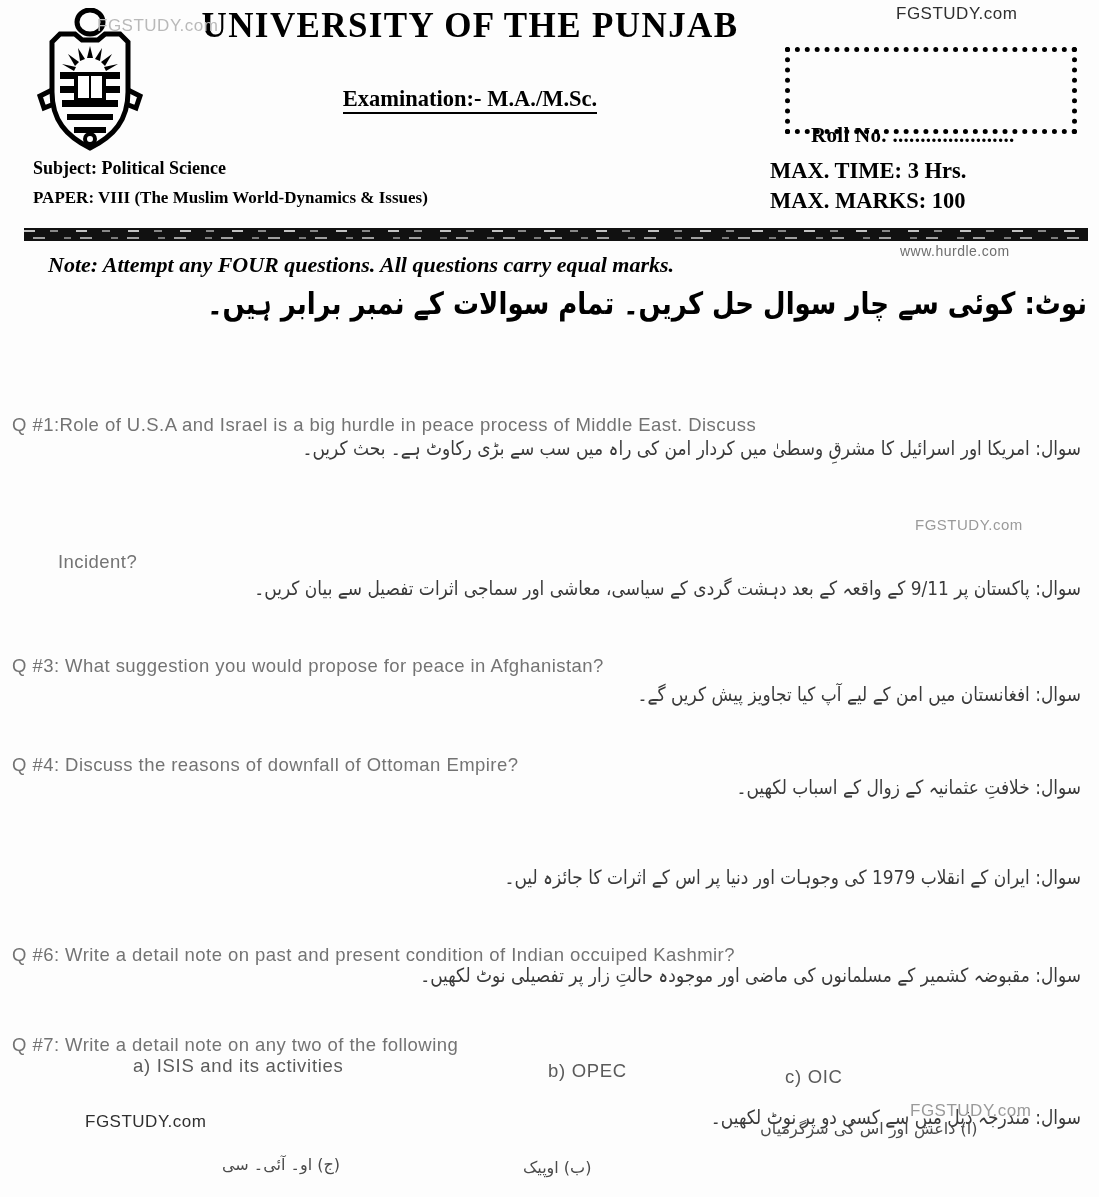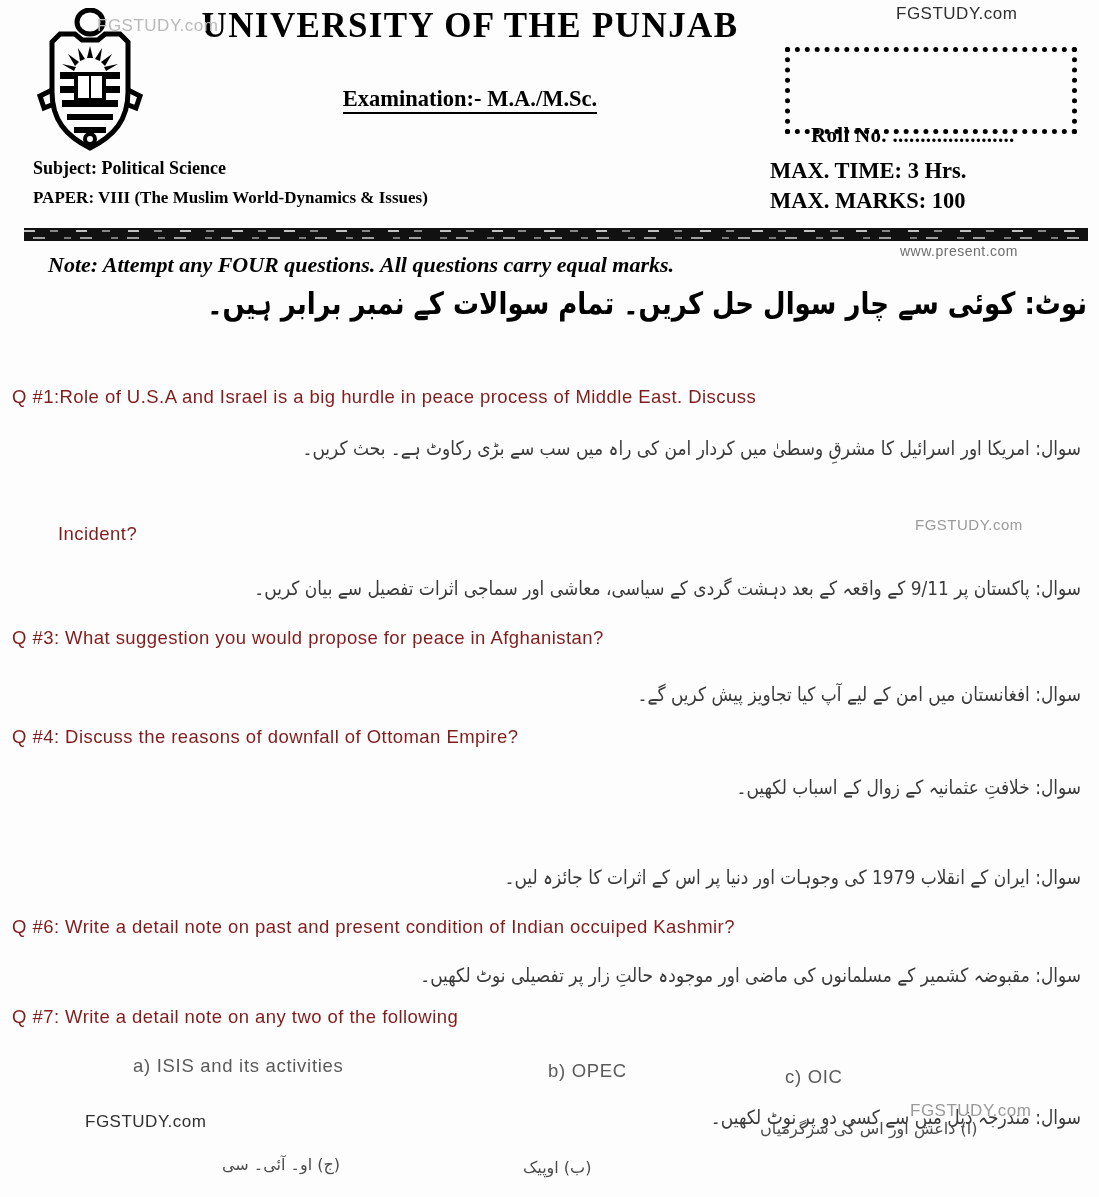--- a/index.html
+++ b/index.html
@@ -184,23 +184,24 @@
     white-space: nowrap;
     transform: scaleY(1.18);
     transform-origin: right top;
   }
 
   
   .q-en {
     position: absolute;
     font-family: "Liberation Sans", sans-serif;
     font-size: 18.5px;
-    color: #7f1d1d;
+    color: #737373;
     letter-spacing: 0.45px;
     white-space: nowrap;
+    margin-top: 28px;
   }
   .q-ur {
     position: absolute;
     direction: rtl;
     font-family: "DejaVu Sans", sans-serif;
     font-size: 17px;
     color: #3a3a3a;
     white-space: nowrap;
     transform: scaleY(1.15);
     transform-origin: right top;
@@ -321,18 +322,18 @@
   <div class="q-sub" style="left:785px; top:1066px;">c)  OIC</div>
 
   <div class="q-ur" style="right:18px; top:1106px;">سوال: مندرجہ ذیل میں سے کسی دو پر نوٹ لکھیں۔</div>
 
   <div class="q-sub-ur" style="left:760px; top:1119px;text-align:center;">(ا) داعش اور اس کی سرگرمیاں</div>
   <div class="q-sub-ur" style="left:495px; top:1158px;margin-left:28px;">(ب) اوپیک</div>
   <div class="q-sub-ur" style="left:222px; top:1155px;">(ج) او۔ آئی۔ سی</div>
 
   <div class="wm" style="left:896px; top:4px; font-size:17px;">FGSTUDY.com</div>
   <div class="wm wm-ghost" style="left:97px; top:16px; font-size:17px;">FGSTUDY.com</div>
-  <div class="wm wm-onbar" style="left:900px; top:243px; font-size:14px;">www.present.com</div>
+  <div class="wm wm-onbar" style="left:900px; top:243px; font-size:14px;">www.hurdle.com</div>
   <div class="wm wm-faint" style="left:915px; top:516px; font-size:15px;">FGSTUDY.com</div>
   <div class="wm" style="left:85px; top:1112px; font-size:17px;">FGSTUDY.com</div>
   <div class="wm wm-faint" style="left:910px; top:1101px; font-size:17px;">FGSTUDY.com</div>
 
 </div>
 
 </body></html>

